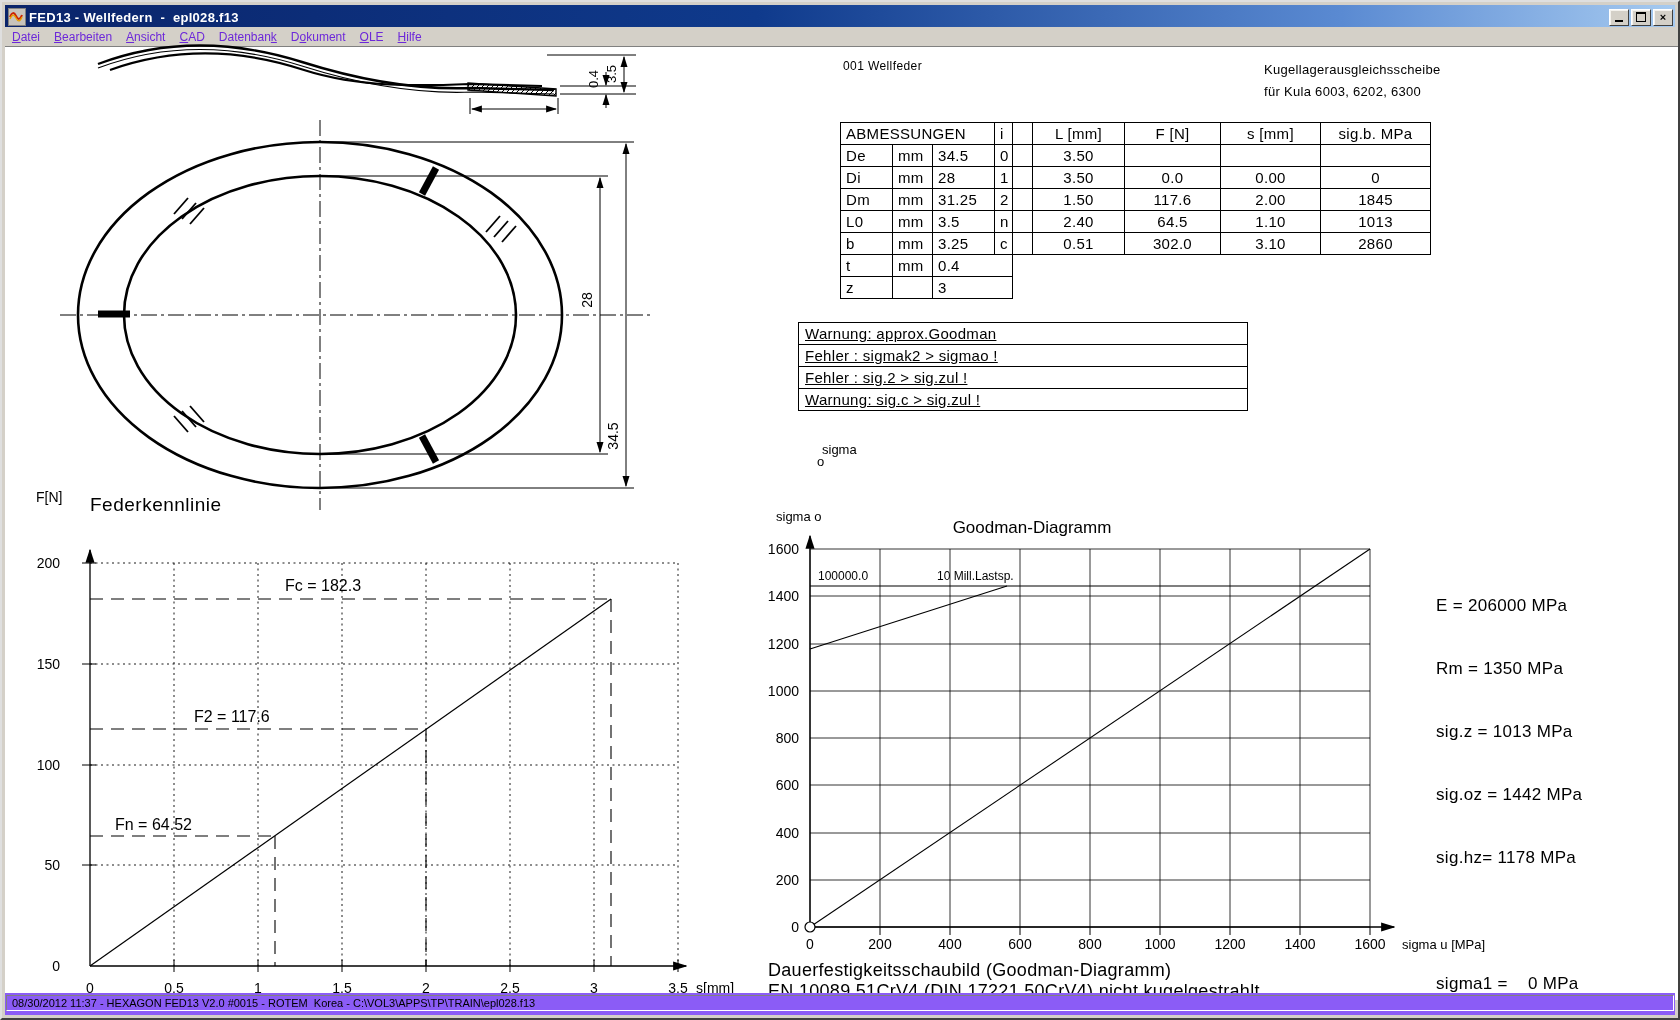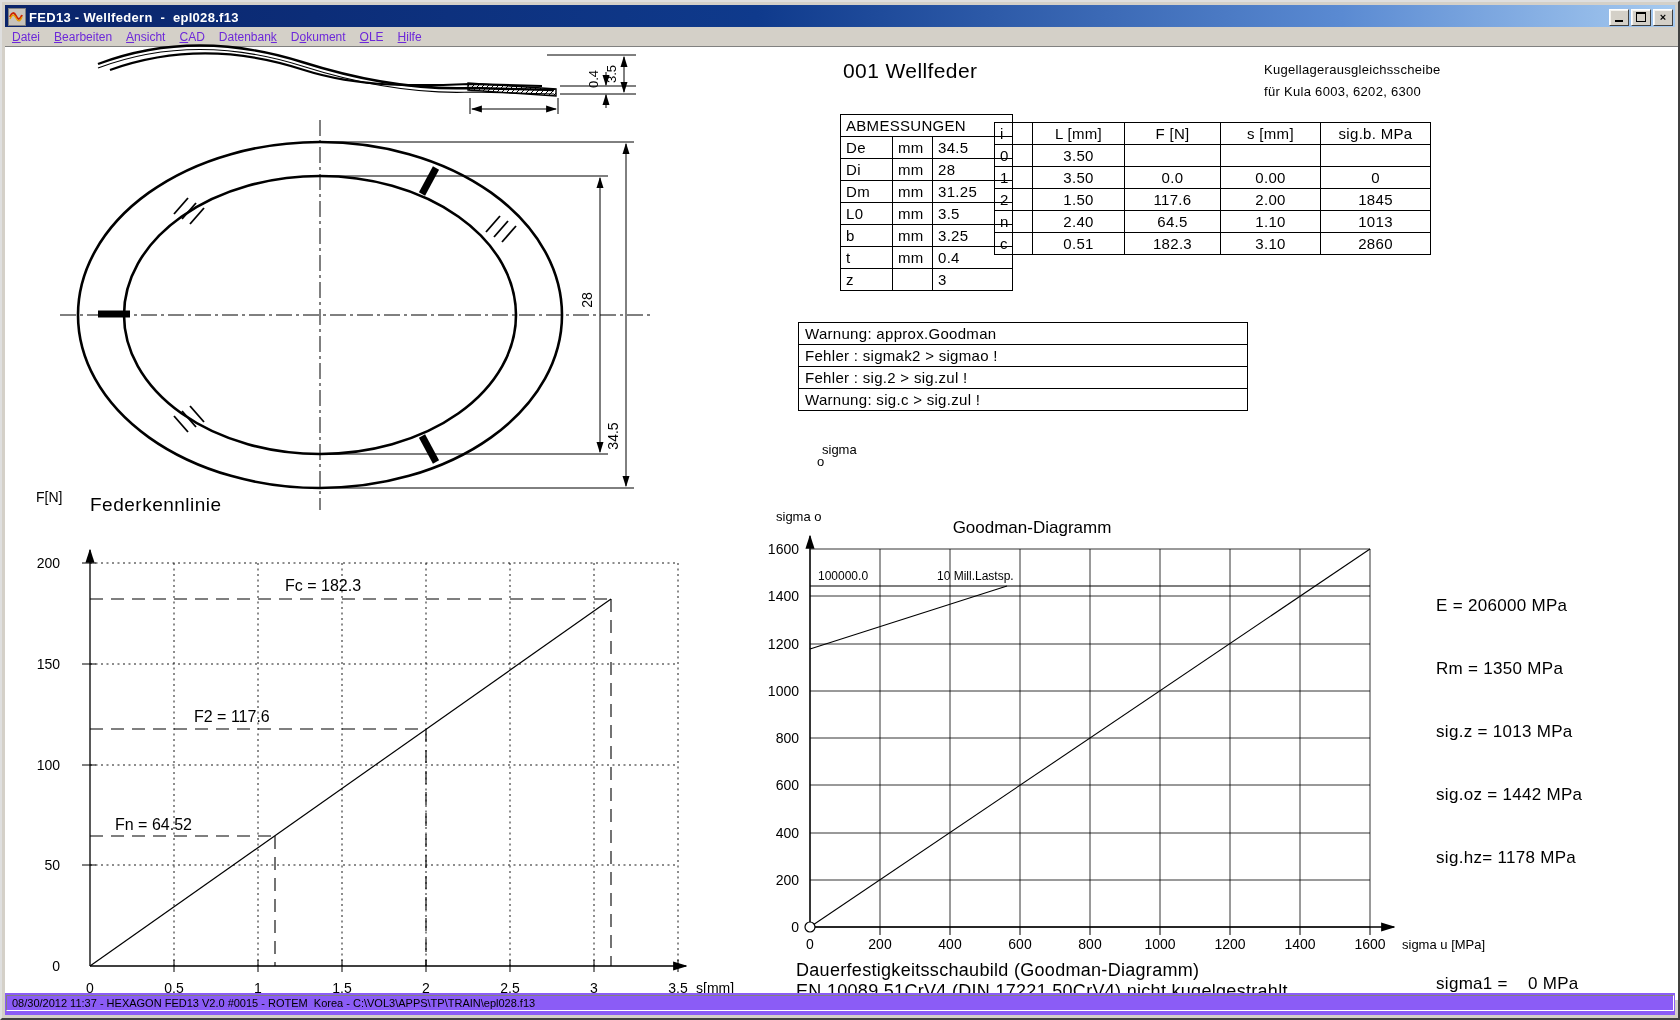--- a/index.html
+++ b/index.html
@@ -24,35 +24,35 @@
   .acc{text-decoration:underline;}
   
   #canvas{position:absolute;left:3px;top:44px;width:1674px;height:953px;background:#ffffff;
           border-top:1px solid #808080;}
   #gfx{position:absolute;left:0;top:0;width:1680px;height:1020px;pointer-events:none;z-index:4;}
   svg text{font-family:"Liberation Sans",sans-serif;fill:#000;}
   .t12{font-size:12px;} .t13{font-size:13px;} .t14{font-size:14px;} .t16{font-size:16px;}
   .t19{font-size:19px;letter-spacing:.5px;} .t17{font-size:17px;}
   
   .abs{position:absolute;z-index:6;}
-  #part-title{left:841px;top:57px;font-size:21px;letter-spacing:.4px;}
+  #part-title{left:841px;top:57px;font-size:12px;letter-spacing:.4px;}
   #part-desc{left:1262px;top:57px;font-size:13px;line-height:22px;letter-spacing:.3px;}
   table.rep{border-collapse:collapse;font-size:15px;letter-spacing:.3px;z-index:6;position:absolute;}
   table.rep td,table.rep th{border:1px solid #000;padding:0 5px;height:21px;font-weight:normal;
                             text-align:left;white-space:nowrap;}
   table.rep .c{text-align:center;}
-  #dims-table{left:838px;top:112px;}
+  #dims-table{left:838px;top:120px;}
   #results-table{left:992px;top:120px;}
   #warnings{left:796px;top:320px;width:450px;font-size:15px;letter-spacing:.3px;}
   .warning-row{border:1px solid #000;border-top:none;height:21px;line-height:21px;padding-left:6px;
-               white-space:pre;}
+               white-space:pre;text-decoration:underline;}
   .warning-row:first-child{border-top:1px solid #000;}
   #material{left:1434px;top:551px;font-size:17px;line-height:21px;white-space:pre;letter-spacing:.3px;}
   .gap{height:21px;}
-  #footer{left:794px;top:958px;font-size:18px;line-height:21px;letter-spacing:.3px;}
+  #footer{left:766px;top:958px;font-size:18px;line-height:21px;letter-spacing:.3px;}
   
   #statusbar{position:absolute;left:3px;bottom:3px;right:3px;height:22px;background:#8b5cf6;z-index:8;}
   #status-panel{margin:2px 1px 0 1px;height:14px;border:1px solid;border-color:#808080 #ffffff #ffffff #808080;
                 font-size:11px;padding:0 5px;white-space:pre;color:#000;line-height:14px;}
 </style>
 </head>
 <body>
 
 <div id="window">
 
@@ -395,21 +395,21 @@
     <tr>
           <td>n</td>
           <td class="c">2.40</td>
           <td class="c">64.5</td>
           <td class="c">1.10</td>
           <td class="c">1013</td>
         </tr>
     <tr>
           <td>c</td>
           <td class="c">0.51</td>
-          <td class="c">182.3</td>
+          <td class="c">302.0</td>
           <td class="c">3.10</td>
           <td class="c">2860</td>
         </tr>
   </tbody>
     </table>
 
   <div class="abs" id="warnings">
     <div class="warning-row">Warnung: approx.Goodman</div>
     <div class="warning-row">Fehler : sigmak2 &gt; sigmao !</div>
     <div class="warning-row">Fehler : sig.2 &gt; sig.zul !</div>

